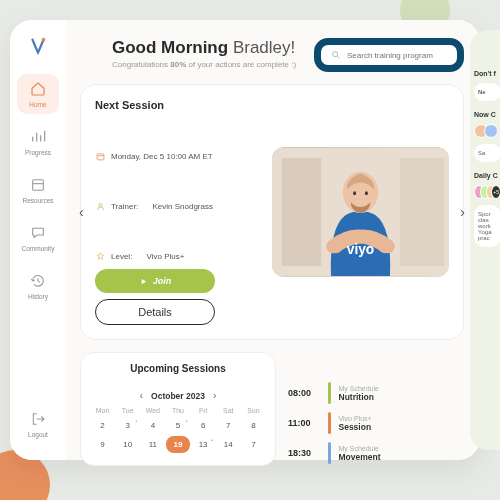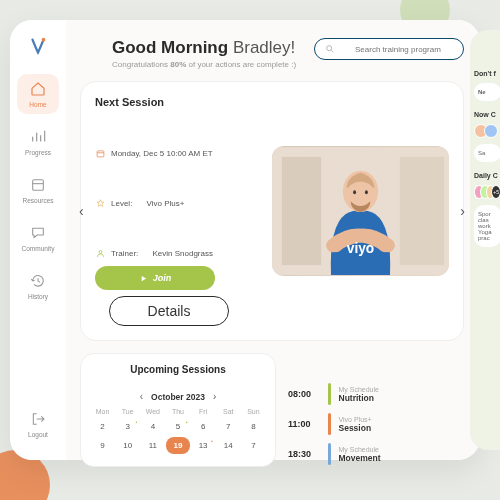--- a/index.html
+++ b/index.html
@@ -17,32 +17,32 @@
 .nav-item.active .nav-label { color: #e8854f; }
 .spacer { flex: 1; }
 
 
 .main { flex: 1; padding: 18px 16px 14px 14px; background: #fbfaf8; border-radius: 0 22px 22px 0; display: flex; flex-direction: column; }
 
 .topbar { display: flex; justify-content: space-between; align-items: flex-start; margin-left: 32px; }
 .greet h1 { font-size: 17px; font-weight: 700; color: #2a2a2a; }
 .greet h1 .name { font-weight: 400; color: #555; }
 .greet p { font-size: 8px; color: #9a9a9a; margin-top: 2px; }
-.search { display: flex; align-items: center; gap: 20px; background: #fff; border: 1px solid #0c4a6e; border-radius: 14px; padding: 5px 10px; width: 150px; }
+.search { display: flex; align-items: center; gap: 6px; background: #fff; border: 7px solid #0c4a6e; border-radius: 14px; padding: 5px 10px; width: 150px; }
 .search input { border: none; outline: none; font-size: 8px; flex: 1; background: transparent; color: #888; }
 
 
 .next-session { margin-top: 12px; background: #fff; border: 1px solid #eee; border-radius: 16px; padding: 14px; display: flex; gap: 12px; align-items: center; position: relative; }
 .ns-info { flex: 0 0 165px; }
 .ns-title { font-size: 11px; font-weight: 700; color: #2a2a2a; margin-bottom: 8px; }
 .ns-row { display: flex; align-items: center; gap: 6px; font-size: 8px; color: #555; margin-bottom: 5px; margin-top: 40px; }
 .ns-row .dot { width: 10px; height: 10px; display: flex; align-items: center; justify-content: center; }
 .ns-btns { display: flex; flex-direction: column; gap: 6px; margin-top: 8px; }
 .btn-join { background: #a4c44a; color: #fff; border: none; border-radius: 16px; padding: 7px 0; font-size: 9px; font-weight: 600; width: 120px; cursor: pointer; display: flex; align-items: center; justify-content: center; gap: 5px; font-style: italic; }
-.btn-details { background: #fff; color: #333; border: 1.5px solid #2a2a2a; border-radius: 16px; padding: 6px 0; font-size: 14px; font-weight: 500; width: 120px; cursor: pointer; margin-left: 14px; }
+.btn-details { background: #fff; color: #333; border: 1.5px solid #2a2a2a; border-radius: 16px; padding: 6px 0; font-size: 11px; font-weight: 500; width: 120px; cursor: pointer; }
 .ns-photo { flex: 1; height: 130px; border-radius: 12px; overflow: hidden; background: linear-gradient(135deg,#d4c7b8,#e8d9c8); display: flex; align-items: center; justify-content: center; position: relative; }
 .person { position: relative; width: 100%; height: 100%; }
 .chev { position: absolute; top: 50%; transform: translateY(-50%); font-size: 14px; color: #555; cursor: pointer; background: none; border: none; }
 .chev.l { left: -2px; }
 .chev.r { right: -2px; }
 
 
 .lower { display: flex; gap: 12px; margin-top: 12px; flex: 1; }
 .cal { flex: 0 0 196px; background: #fff; border: 1px solid #eee; border-radius: 14px; padding: 10px; }
 .upcoming-title { text-align: center; font-size: 10px; font-weight: 700; color: #2a2a2a; margin-bottom: 16px; }
@@ -179,33 +179,33 @@
               <svg width="9" height="9" viewBox="0 0 24 24">
                 <rect x="3" y="5" width="18" height="16" rx="2" fill="none" stroke="#e8854f" stroke-width="2"></rect>
                 <line x1="3" y1="10" x2="21" y2="10" stroke="#e8854f" stroke-width="2"></line>
               </svg>
             </span>
           <span>Monday, Dec 5 10:00 AM ET</span>
         </div>
         <div class="ns-row">
           <span class="dot">
               <svg width="9" height="9" viewBox="0 0 24 24">
-                <path d="M12 2 l2.5 6 6.5 .5 -5 4.5 1.5 6.5 -5.5 -3.5 -5.5 3.5 1.5 -6.5 -5 -4.5 6.5 -.5 Z" fill="none" stroke="#e8a84f" stroke-width="1.6"></path>
-              </svg>
-            </span>
-          <span>Level:</span>&nbsp;<span>Vivo Plus+</span>
-        </div>
-        <div class="ns-row">
-          <span class="dot">
-              <svg width="9" height="9" viewBox="0 0 24 24">
                 <circle cx="12" cy="8" r="4" fill="none" stroke="#a4c44a" stroke-width="2"></circle>
                 <path d="M4 21 a8 8 0 0 1 16 0" fill="none" stroke="#a4c44a" stroke-width="2"></path>
               </svg>
             </span>
           <span>Trainer:</span>&nbsp;<span>Kevin Snodgrass</span>
+        </div>
+        <div class="ns-row">
+          <span class="dot">
+              <svg width="9" height="9" viewBox="0 0 24 24">
+                <path d="M12 2 l2.5 6 6.5 .5 -5 4.5 1.5 6.5 -5.5 -3.5 -5.5 3.5 1.5 -6.5 -5 -4.5 6.5 -.5 Z" fill="none" stroke="#e8a84f" stroke-width="1.6"></path>
+              </svg>
+            </span>
+          <span>Level:</span>&nbsp;<span>Vivo Plus+</span>
         </div>
         <div class="ns-btns">
           <button class="btn-join">
             <span>
                 <svg width="9" height="9" viewBox="0 0 24 24">
                   <path d="M7 5 v14 l12 -7 Z" fill="#fff"></path>
                 </svg>
               </span>
             <span>Join</span>
           </button>

